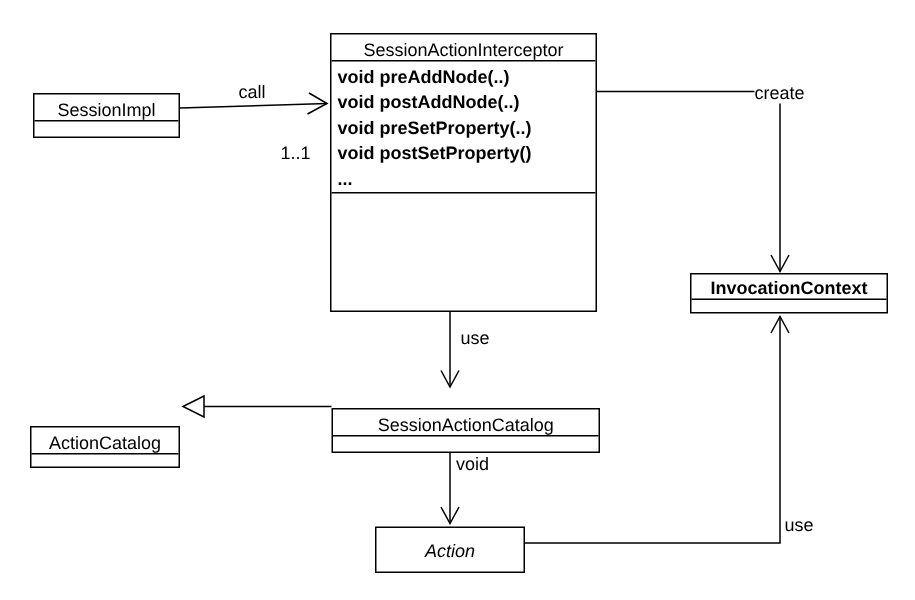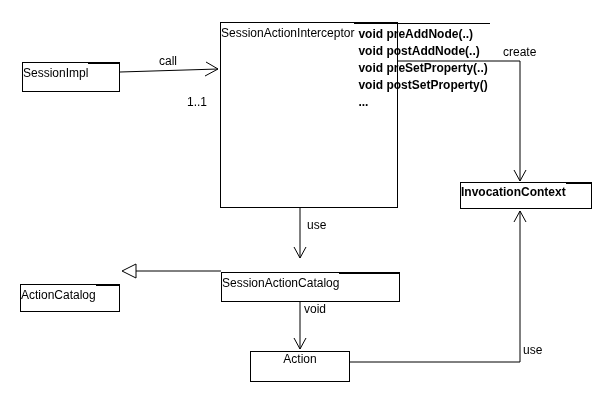--- a/index.html
+++ b/index.html
@@ -29,21 +29,21 @@
     stroke: #000000;
     stroke-width: 1;
     fill: #ffffff;
   }
 
   .uml-class {
     position: absolute;
     background: #ffffff;
     border: 1px solid #000000;
     display: flex;
-    flex-direction: row;
+    flex-direction: column;
     font-size: 12px;
     line-height: 14px;
   }
   .uml-class .title {
     flex: 0 0 auto;
     text-align: center;
     padding-top: 3px;
   }
   .uml-class .compartment {
     border-top: 1px solid #000000;
@@ -61,20 +61,21 @@
   .uml-class .empty {
     flex: 1 1 auto;
   }
   .uml-class.single {
     justify-content: center;
   }
   .uml-class.single .title {
     padding-top: 0;
   }
   .abstract-name {
+    font-style: italic;
   }
 
   .edge-label {
     position: absolute;
     font-size: 12px;
     line-height: 13px;
     white-space: nowrap;
     background: #ffffff;
   }
 </style>
@@ -147,18 +148,18 @@
     <div class="title">SessionActionCatalog</div>
     <div class="compartment empty"></div>
   </div>
 
   <div class="uml-class single" style="left:250px; top:351px; width:100px; height:31px;">
     <div class="title abstract-name">Action</div>
   </div>
 
   <div class="edge-label" style="left:159px; top:55px;">call</div>
   <div class="edge-label" style="left:187px; top:74px;margin-top:22px;">1..1</div>
-  <div class="edge-label" style="left:503px; top:46px;">create</div>
+  <div class="edge-label" style="left:503px; top:56px;">create</div>
   <div class="edge-label" style="left:307px; top:219px;">use</div>
   <div class="edge-label" style="left:304px; top:303px;">void</div>
   <div class="edge-label" style="left:523px; top:344px;">use</div>
 
 </div>
 
 </body></html>

